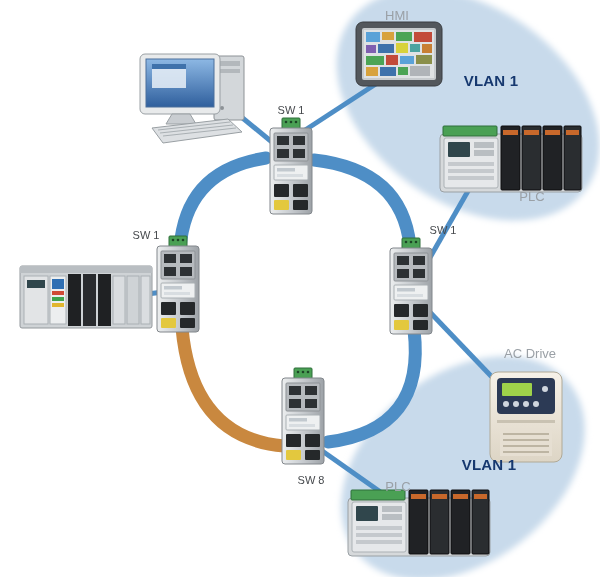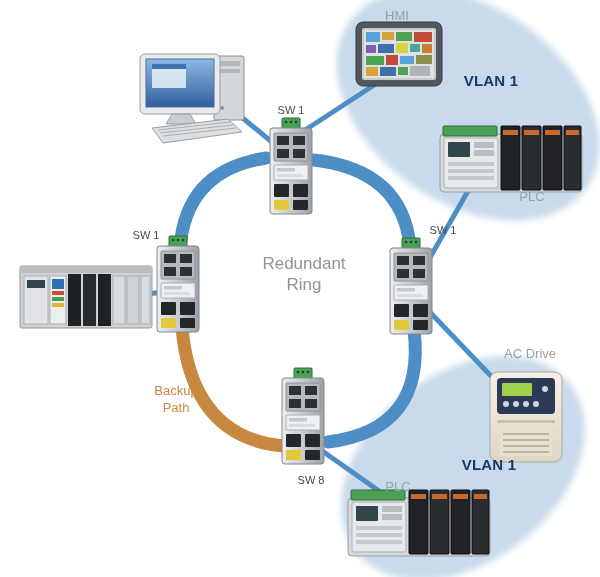--- a/index.html
+++ b/index.html
@@ -183,18 +183,16 @@
   <use href="#plc" x="348" y="482"></use>
 </svg>
 
   <div id="lbl-hmi" class="lbl device-lbl">HMI</div>
   <div id="lbl-vlan1" class="lbl vlan-lbl">VLAN 1</div>
   <div id="lbl-plc1" class="lbl device-lbl">PLC</div>
   <div id="lbl-sw1" class="lbl sw-lbl">SW 1</div>
   <div id="lbl-sw2" class="lbl sw-lbl">SW 1</div>
   <div id="lbl-sw4" class="lbl sw-lbl">SW 1</div>
   <div id="lbl-sw3" class="lbl sw-lbl">SW 8</div>
-  <div id="lbl-center" class="lbl center-lbl">Redundant Ring</div>
-  <div id="lbl-backup" class="lbl backup-lbl">Backup Path</div>
   <div id="lbl-acdrive" class="lbl device-lbl">AC Drive</div>
   <div id="lbl-vlan2" class="lbl vlan-lbl">VLAN 1</div>
   <div id="lbl-plc2" class="lbl device-lbl">PLC</div>
 </div>
 
 </body></html>

